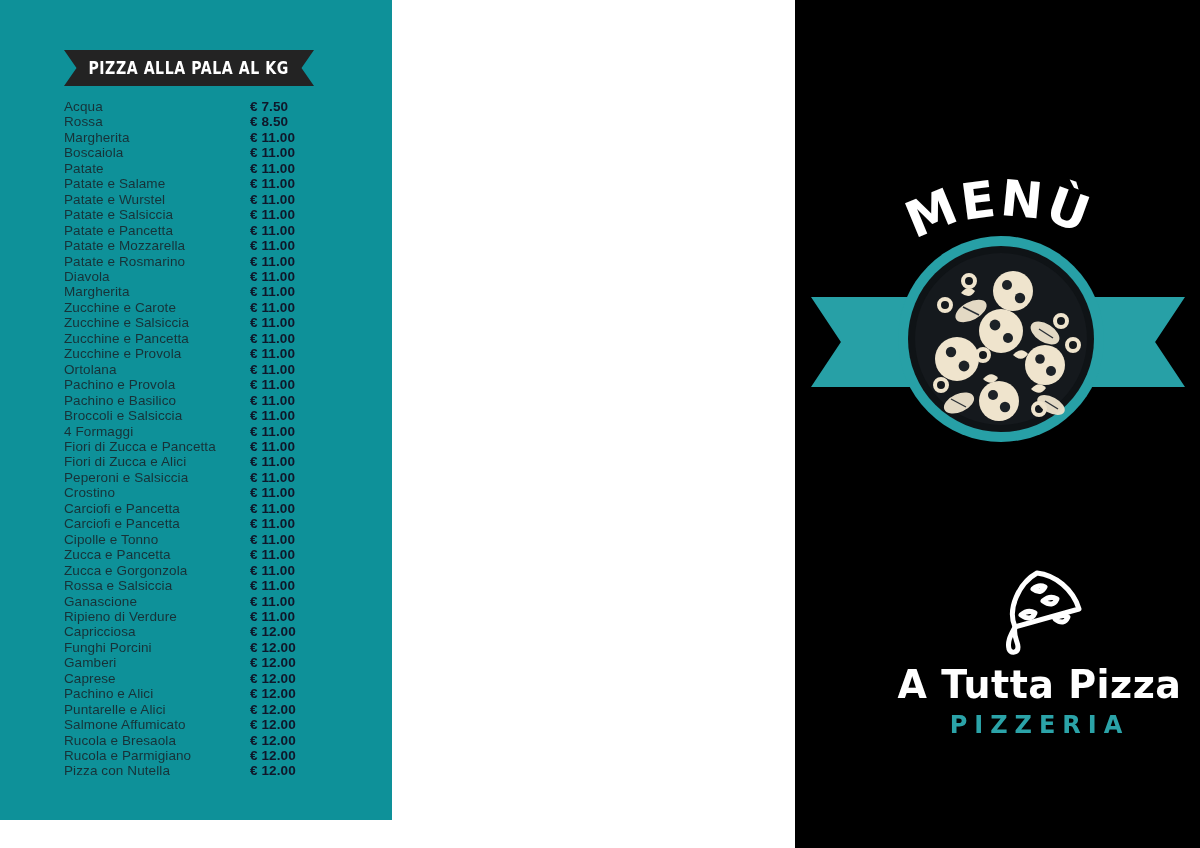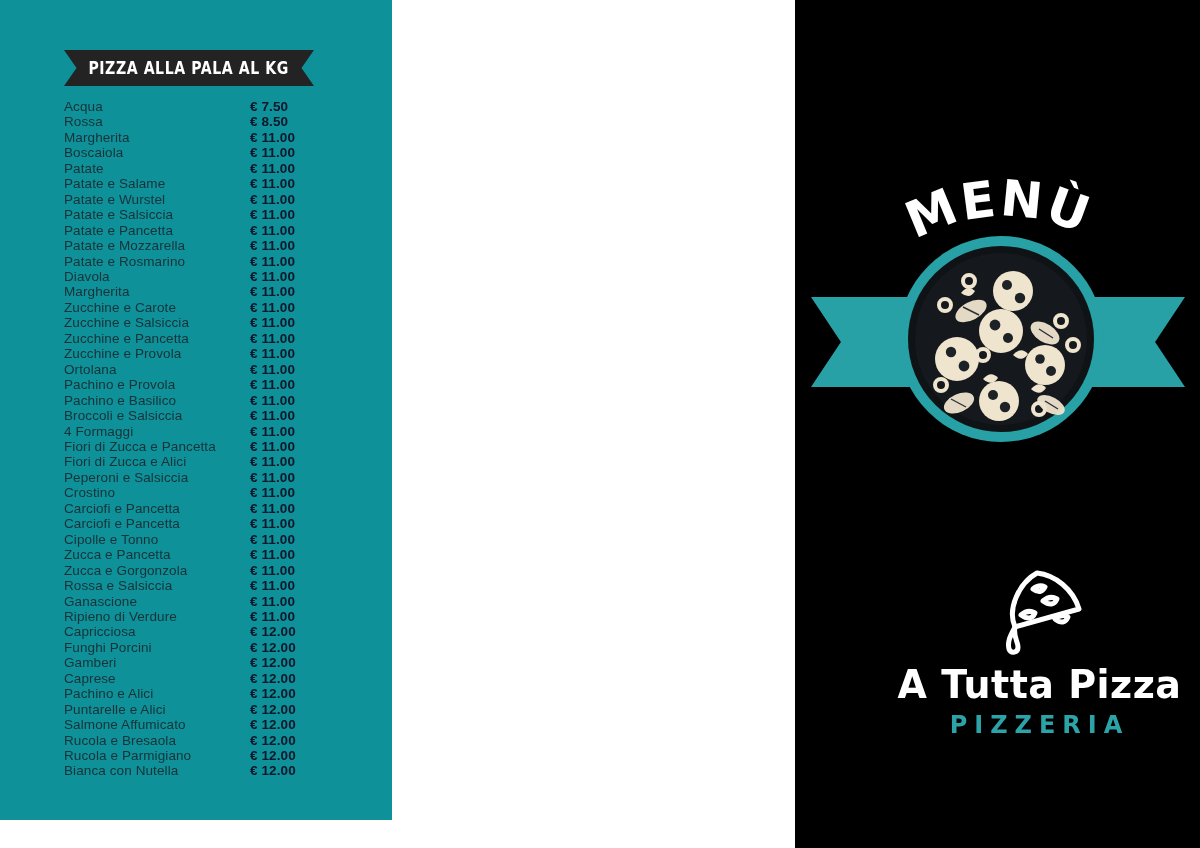--- a/index.html
+++ b/index.html
@@ -398,21 +398,21 @@
         </div>
         <div class="row">
           <span class="row-name">Rucola e Bresaola</span>
           <span class="row-price">€ 12.00</span>
         </div>
         <div class="row">
           <span class="row-name">Rucola e Parmigiano</span>
           <span class="row-price">€ 12.00</span>
         </div>
         <div class="row">
-          <span class="row-name">Bianca con Nutella</span>
+          <span class="row-name">Pizza con Nutella</span>
           <span class="row-price">€ 12.00</span>
         </div>
       </div>
   </div>
 
   <div class="panel-mid">
 
     <div class="mid-banner-fredde">
       <div class="ribbon ribbon-teal">
         <span class="ribbon-title ribbon-title-dark">PIZZE FREDDE ALLA PALA AL KG</span>

